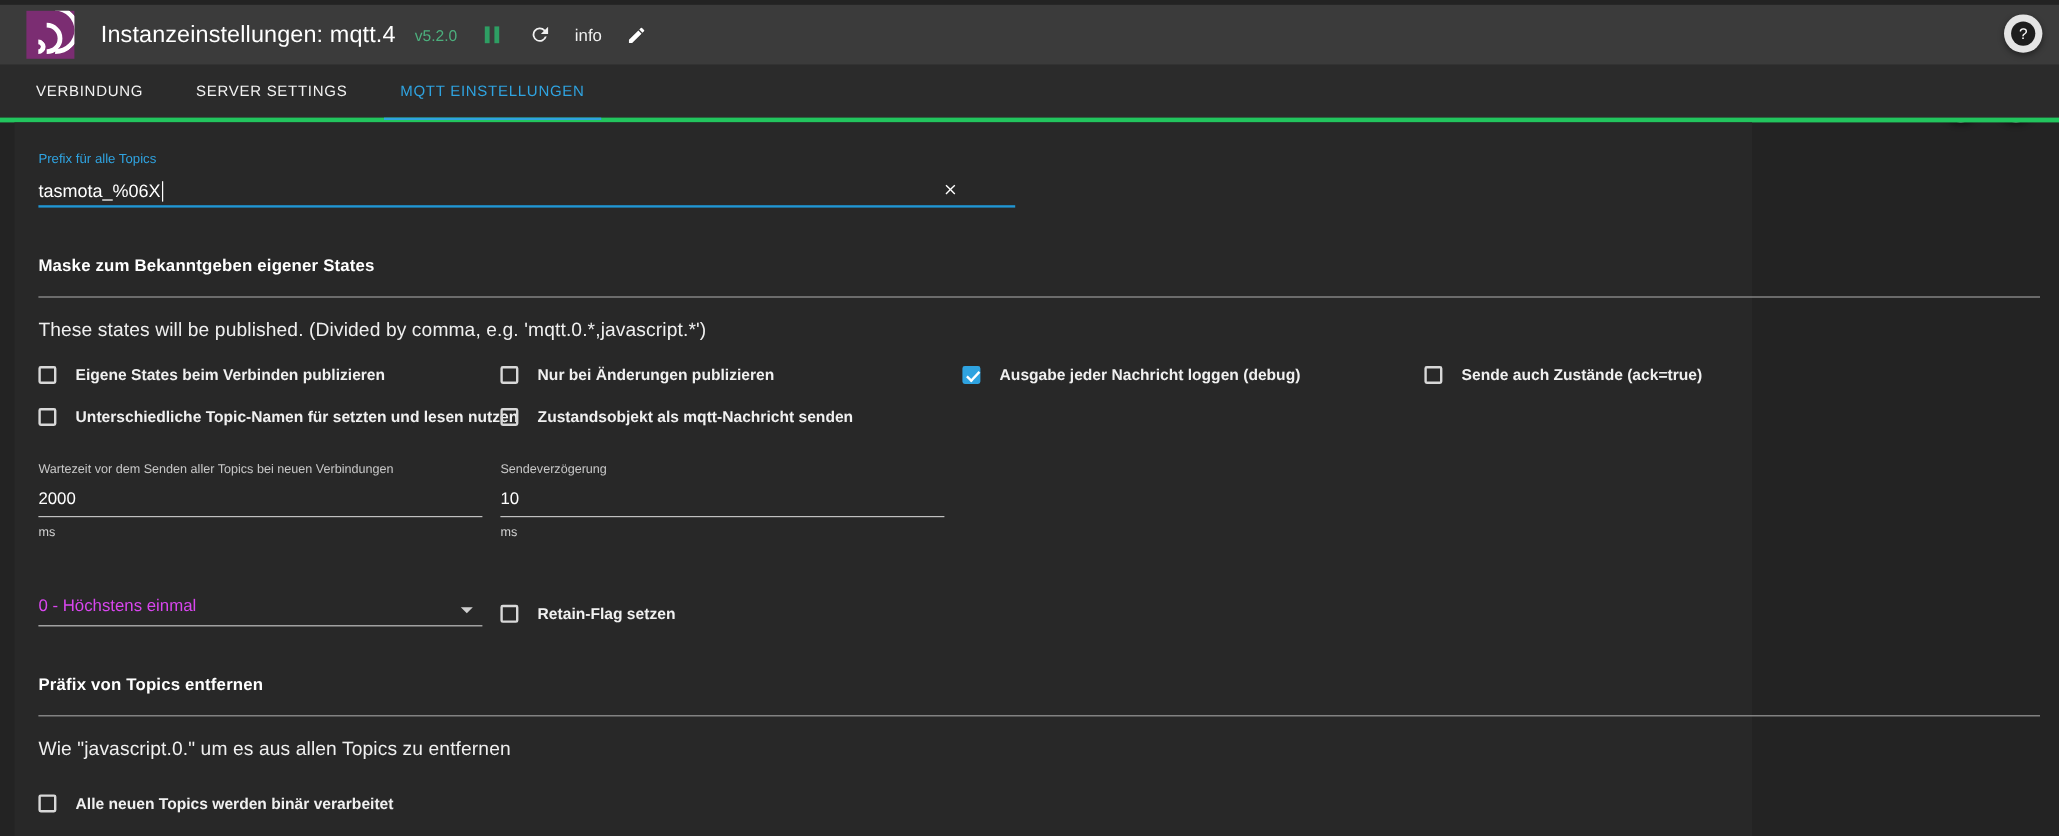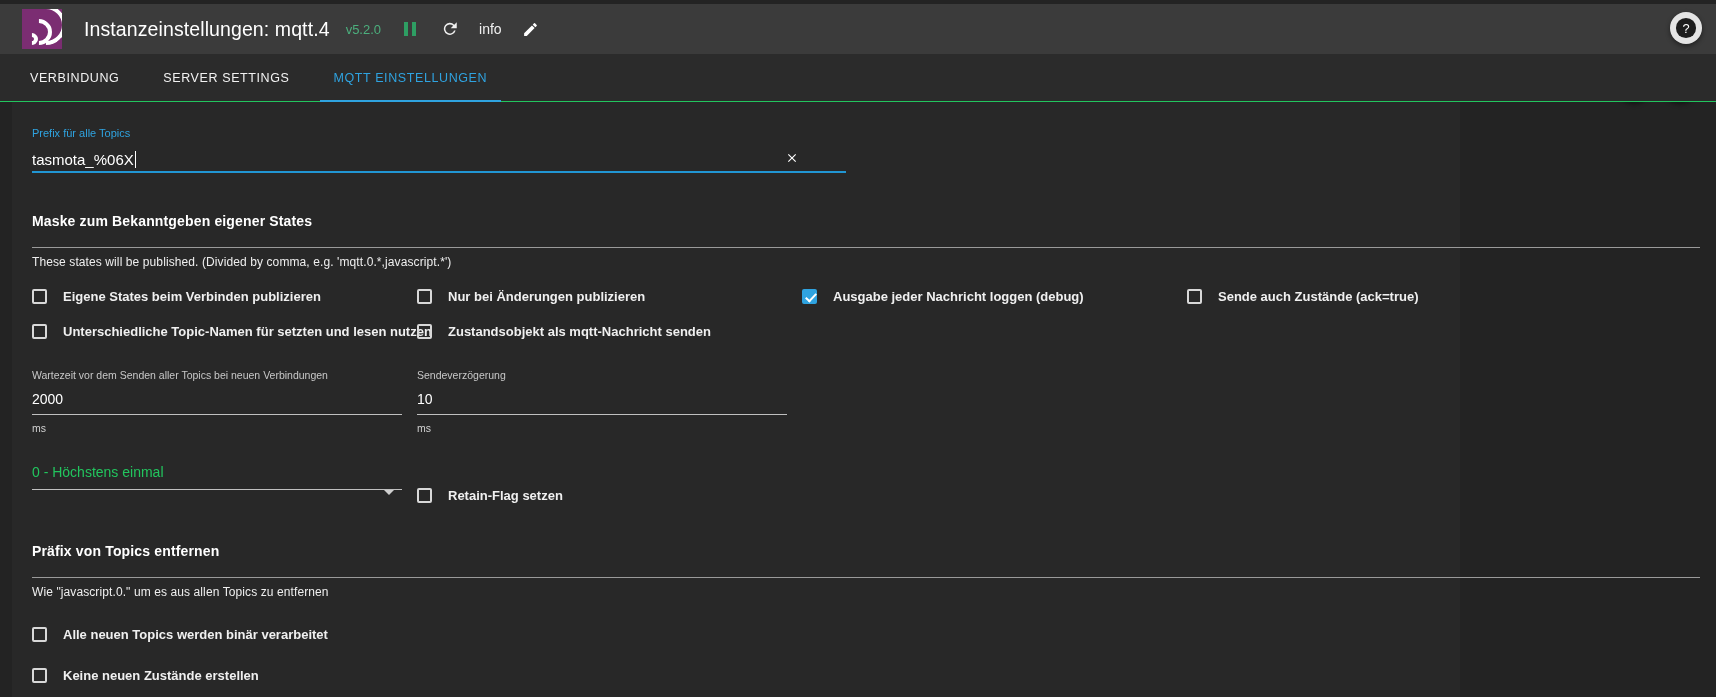--- a/index.html
+++ b/index.html
@@ -84,21 +84,21 @@
 
   
   .tabs {
     position: absolute;
     top: 54px; left: 0;
     width: 1716px; height: 48px;
     background: #2b2b2b;
     display: flex;
     align-items: center;
     padding-left: 8px;
-    border-bottom: 1px solid #22c55e;
+    border-bottom: 4px solid #22c55e;
   }
   .tab {
     position: relative;
     height: 48px;
     display: flex;
     align-items: center;
     padding: 0 22px;
     font-size: 12.5px;
     letter-spacing: .6px;
     color: #f2f2f2;
@@ -171,23 +171,23 @@
     color: #ffffff;
     letter-spacing: .15px;
   }
   .section-rule {
     width: 1668px;
     height: 1px;
     background: #9a9a9a;
     margin-top: 18px;
   }
   .section-hint {
-    font-size: 12px;
+    font-size: 16px;
     color: #efefef;
-    margin-top: 7px;
+    margin-top: 19px;
     letter-spacing: .1px;
   }
 
   
   .cb-row {
     display: flex;
     margin-top: 20px;
   }
   .cb-col { width: 385px; flex: 0 0 auto; }
   .cb {
@@ -254,22 +254,22 @@
   
   .sel-row { display: flex; margin-top: 26px; align-items: flex-start; }
   .select-field { width: 385px; flex: 0 0 auto; position: relative; }
   .select-field .slabel {
     font-size: 10.5px;
     color: #c8c8c8;
     line-height: 13px;
   }
   .select-field .svalue {
     font-size: 14px;
-    color: #22c55e;
-    margin-top: 4px;
+    color: #d946ef;
+    margin-top: 20px;
     height: 20px;
   }
   .select-field .sline {
     width: 370px;
     height: 1px;
     background: #c0c0c0;
     margin-top: 5px;
   }
   .select-field .caret {
     position: absolute;

